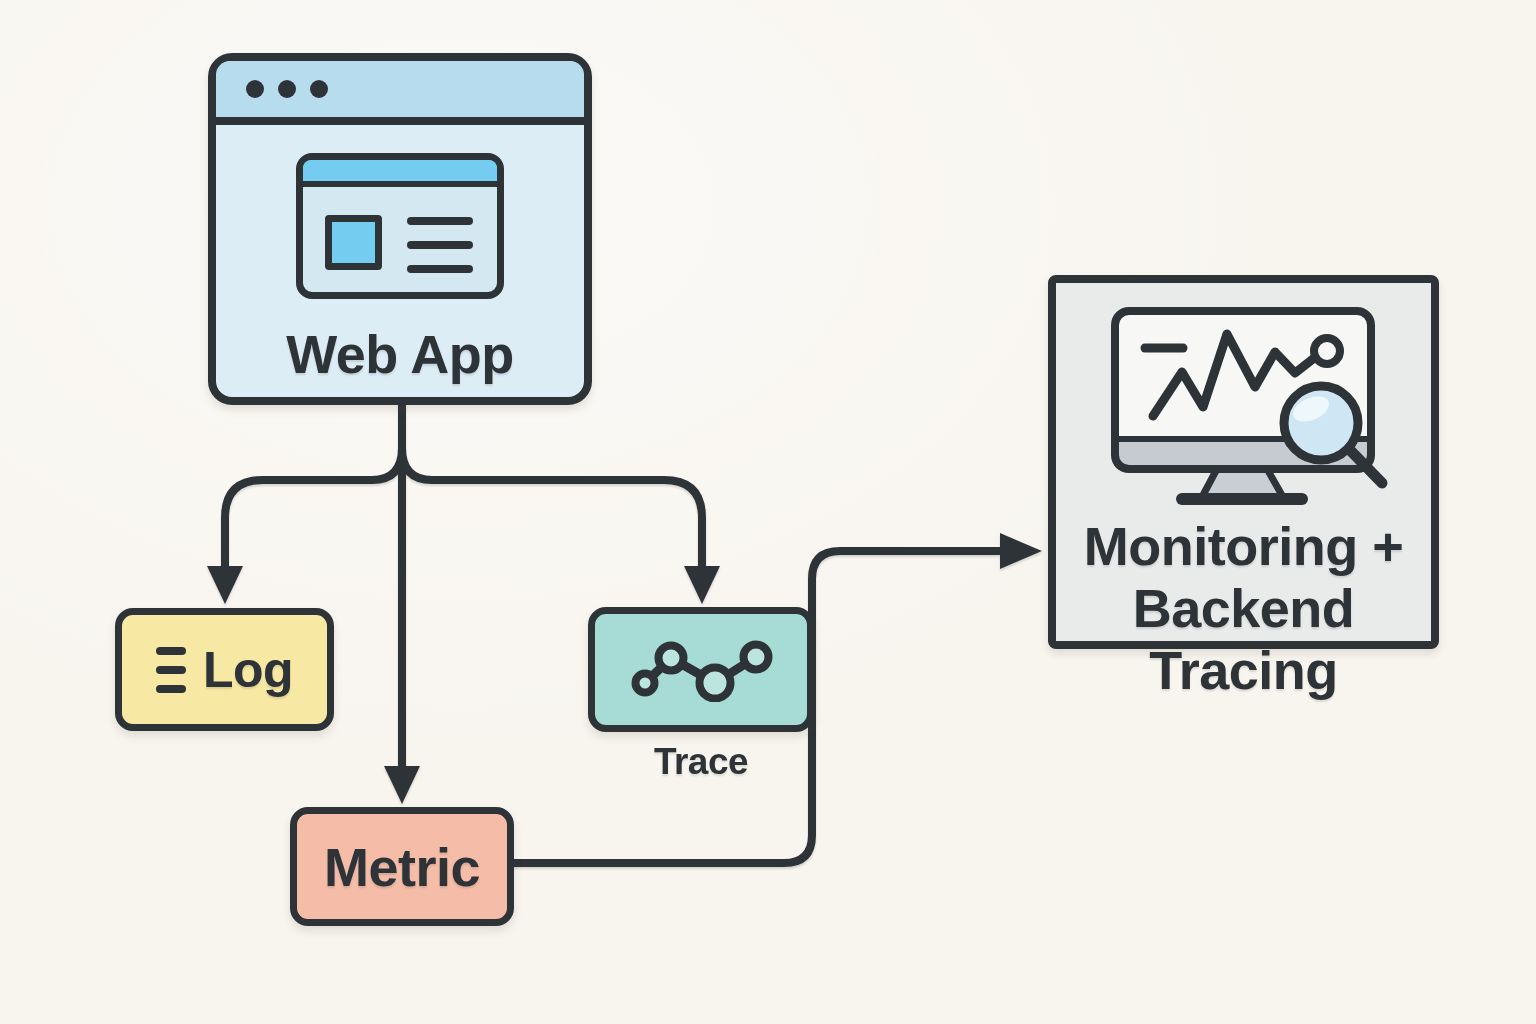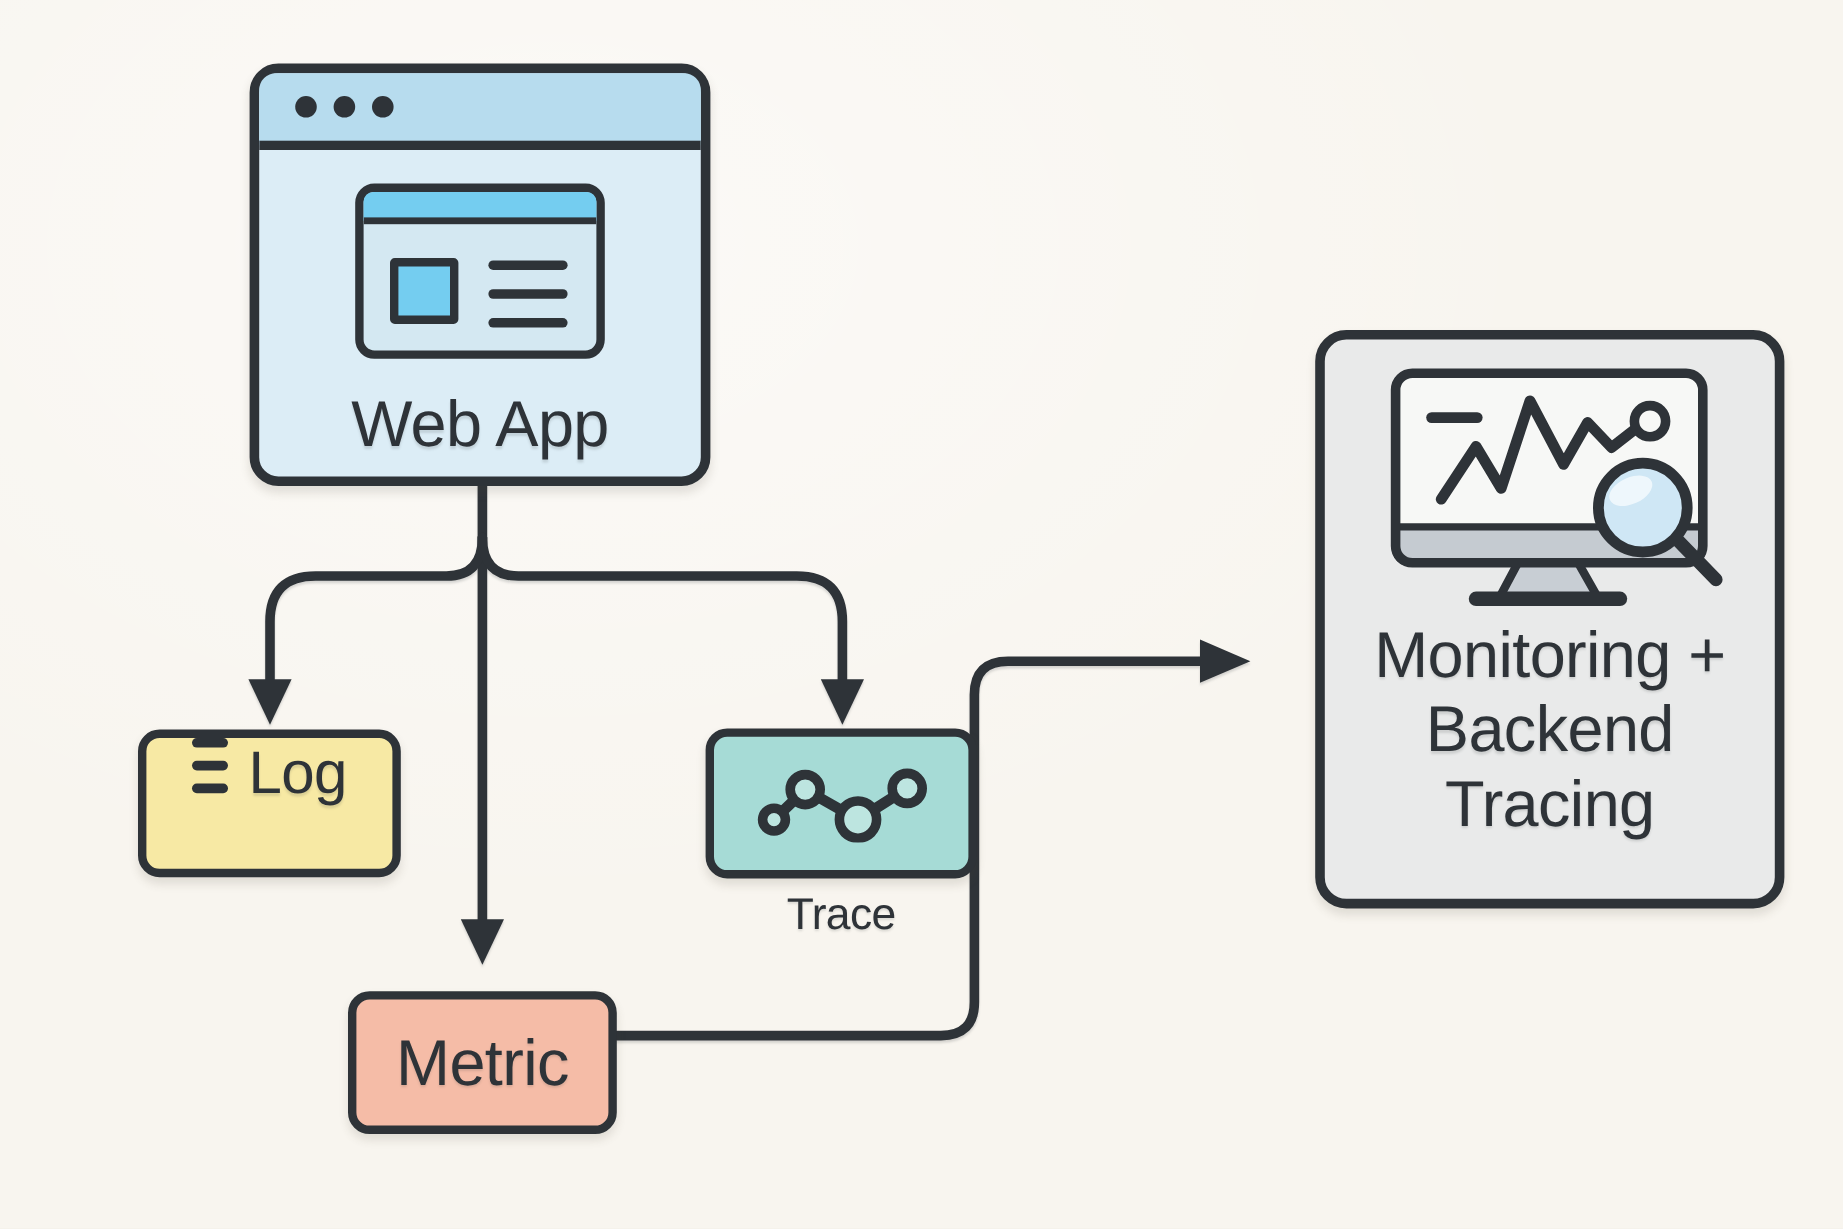--- a/index.html
+++ b/index.html
@@ -10,21 +10,21 @@
       radial-gradient(1200px 800px at 30% 20%, rgba(255,255,255,.5), rgba(255,255,255,0) 70%),
       #f8f5ef;
     font-family:"Liberation Sans", sans-serif;
     color:#2e3338;
   }
   .node {
     position:absolute; border:8px solid #2e3338; border-radius:24px;
     box-shadow:0 5px 8px rgba(75,70,58,.14);
   }
   .label {
-    font-weight:400; color:#2e3338; letter-spacing:-.5px;
+    font-weight:700; color:#2e3338; letter-spacing:-.5px;
     text-shadow:0 2px 2px rgba(46,51,56,.15);
   }
 
   
   #edges { position:absolute; left:0; top:0; width:1536px; height:1024px;
            filter:drop-shadow(0 2px 1px rgba(46,51,56,.18)); }
   #edges path { fill:none; stroke:#2e3338; stroke-width:8; stroke-linecap:round; }
   #edges polygon { fill:#2e3338; }
 
   
@@ -49,41 +49,41 @@
   }
   .text-line { position:absolute; left:104px; width:66px; height:8px;
     border-radius:4px; background:#2e3338; }
   #webapp-label {
     position:absolute; bottom:12px; width:100%; text-align:center; font-size:54px;
   }
 
   
   #log { left:115px; top:608px; width:219px; height:123px; background:#f7e9a4;
          border-width:7px; border-radius:18px;
-         display:flex; align-items:flex-start; justify-content:center; gap:17px; }
+         display:flex; align-items:center; justify-content:center; gap:17px; }
   #log-icon { display:flex; flex-direction:column; gap:11px; }
   .log-bar { width:30px; height:8px; border-radius:4px; background:#2e3338; }
   #log-label { font-size:50px; }
 
   
   #trace { left:588px; top:607px; width:226px; height:125px; background:#a6dbd6;
            border-width:7px; border-radius:18px;
            display:flex; align-items:center; justify-content:center; }
   #trace-label { position:absolute; left:588px; top:741px; width:226px;
                  text-align:center; font-size:37px; }
 
   
   #metric { left:290px; top:807px; width:224px; height:119px; background:#f5bca7;
             border-width:7px; border-radius:18px;
-            display:flex; align-items:center; justify-content:center;margin-top:19px; }
+            display:flex; align-items:center; justify-content:center; }
   #metric-label { font-size:54px; }
 
   
-  #backend { left:1096px; top:275px; width:391px; height:482px; background:#e9eaea;
-             border-radius:26px; }
+  #backend { left:1048px; top:275px; width:391px; height:374px; background:#e9eaea;
+             border-radius:8px; }
   #monitor-icon { position:absolute; left:49px; top:16px; }
   #backend-label { position:absolute; top:232px; width:100%; text-align:center;
                    font-size:54px; line-height:62px; }
   #backend-label span { display:block; }
 </style>
 </head>
 <body>
 
 <div id="canvas">
 

